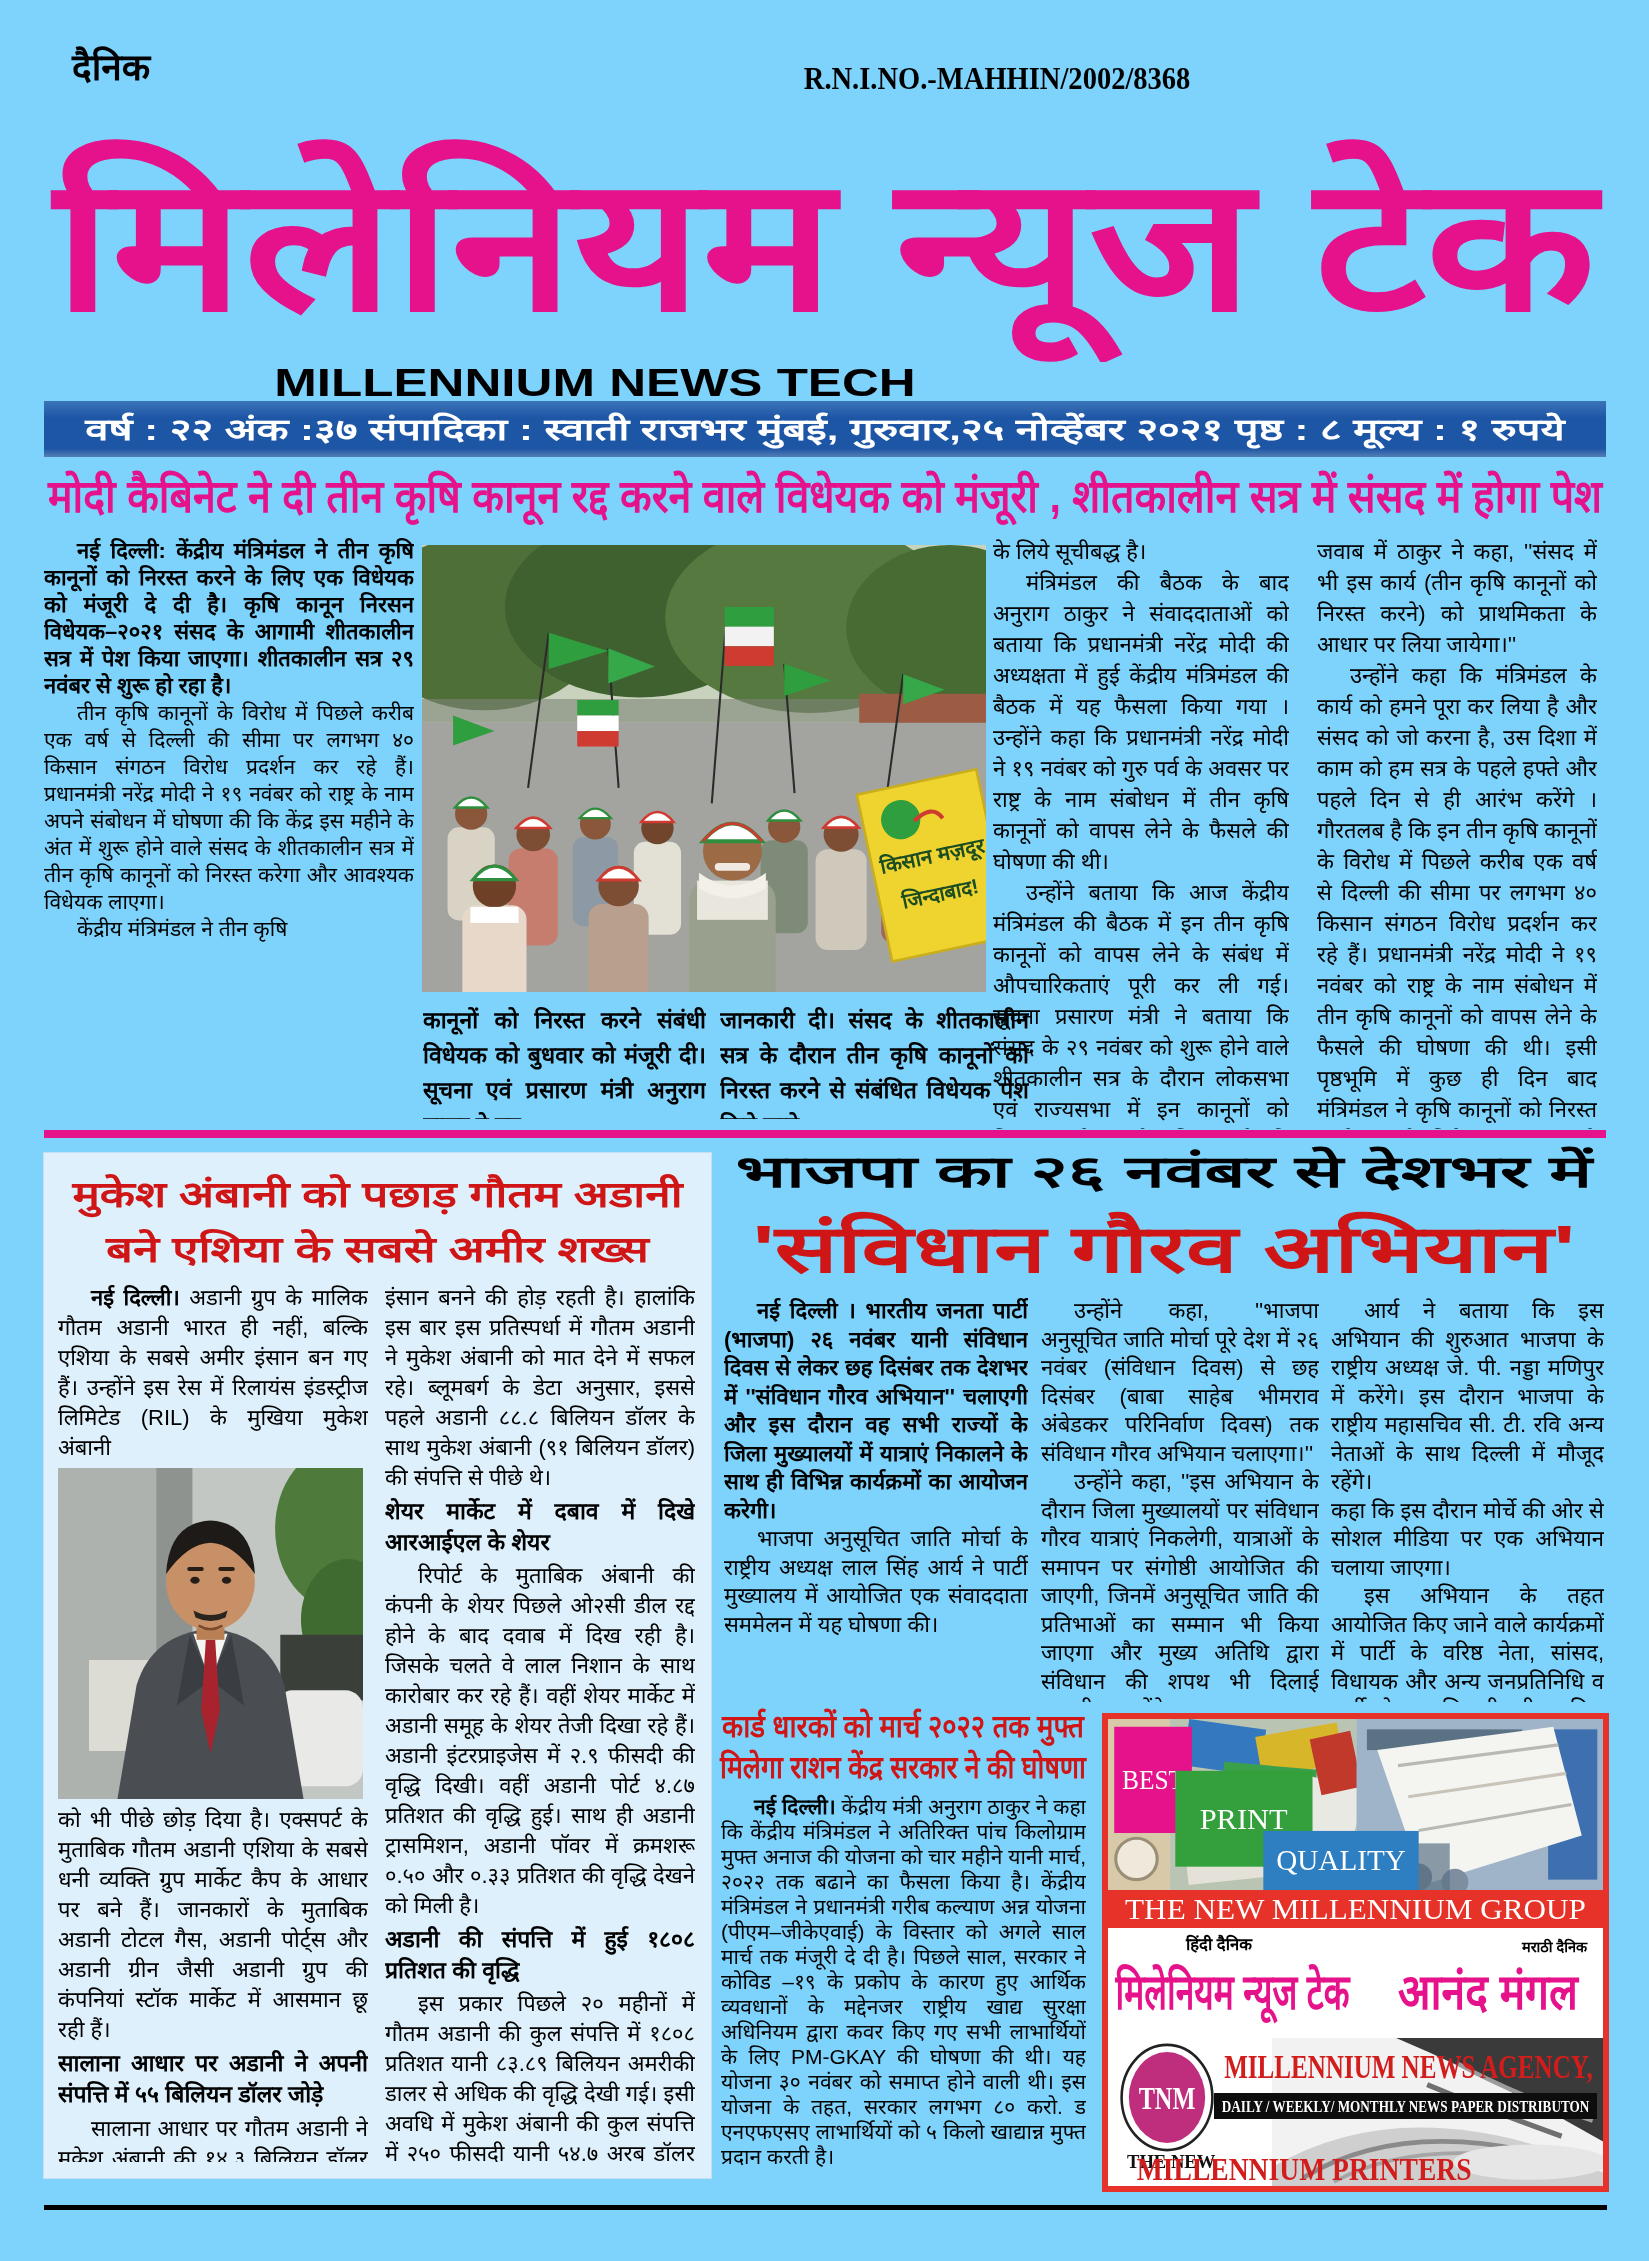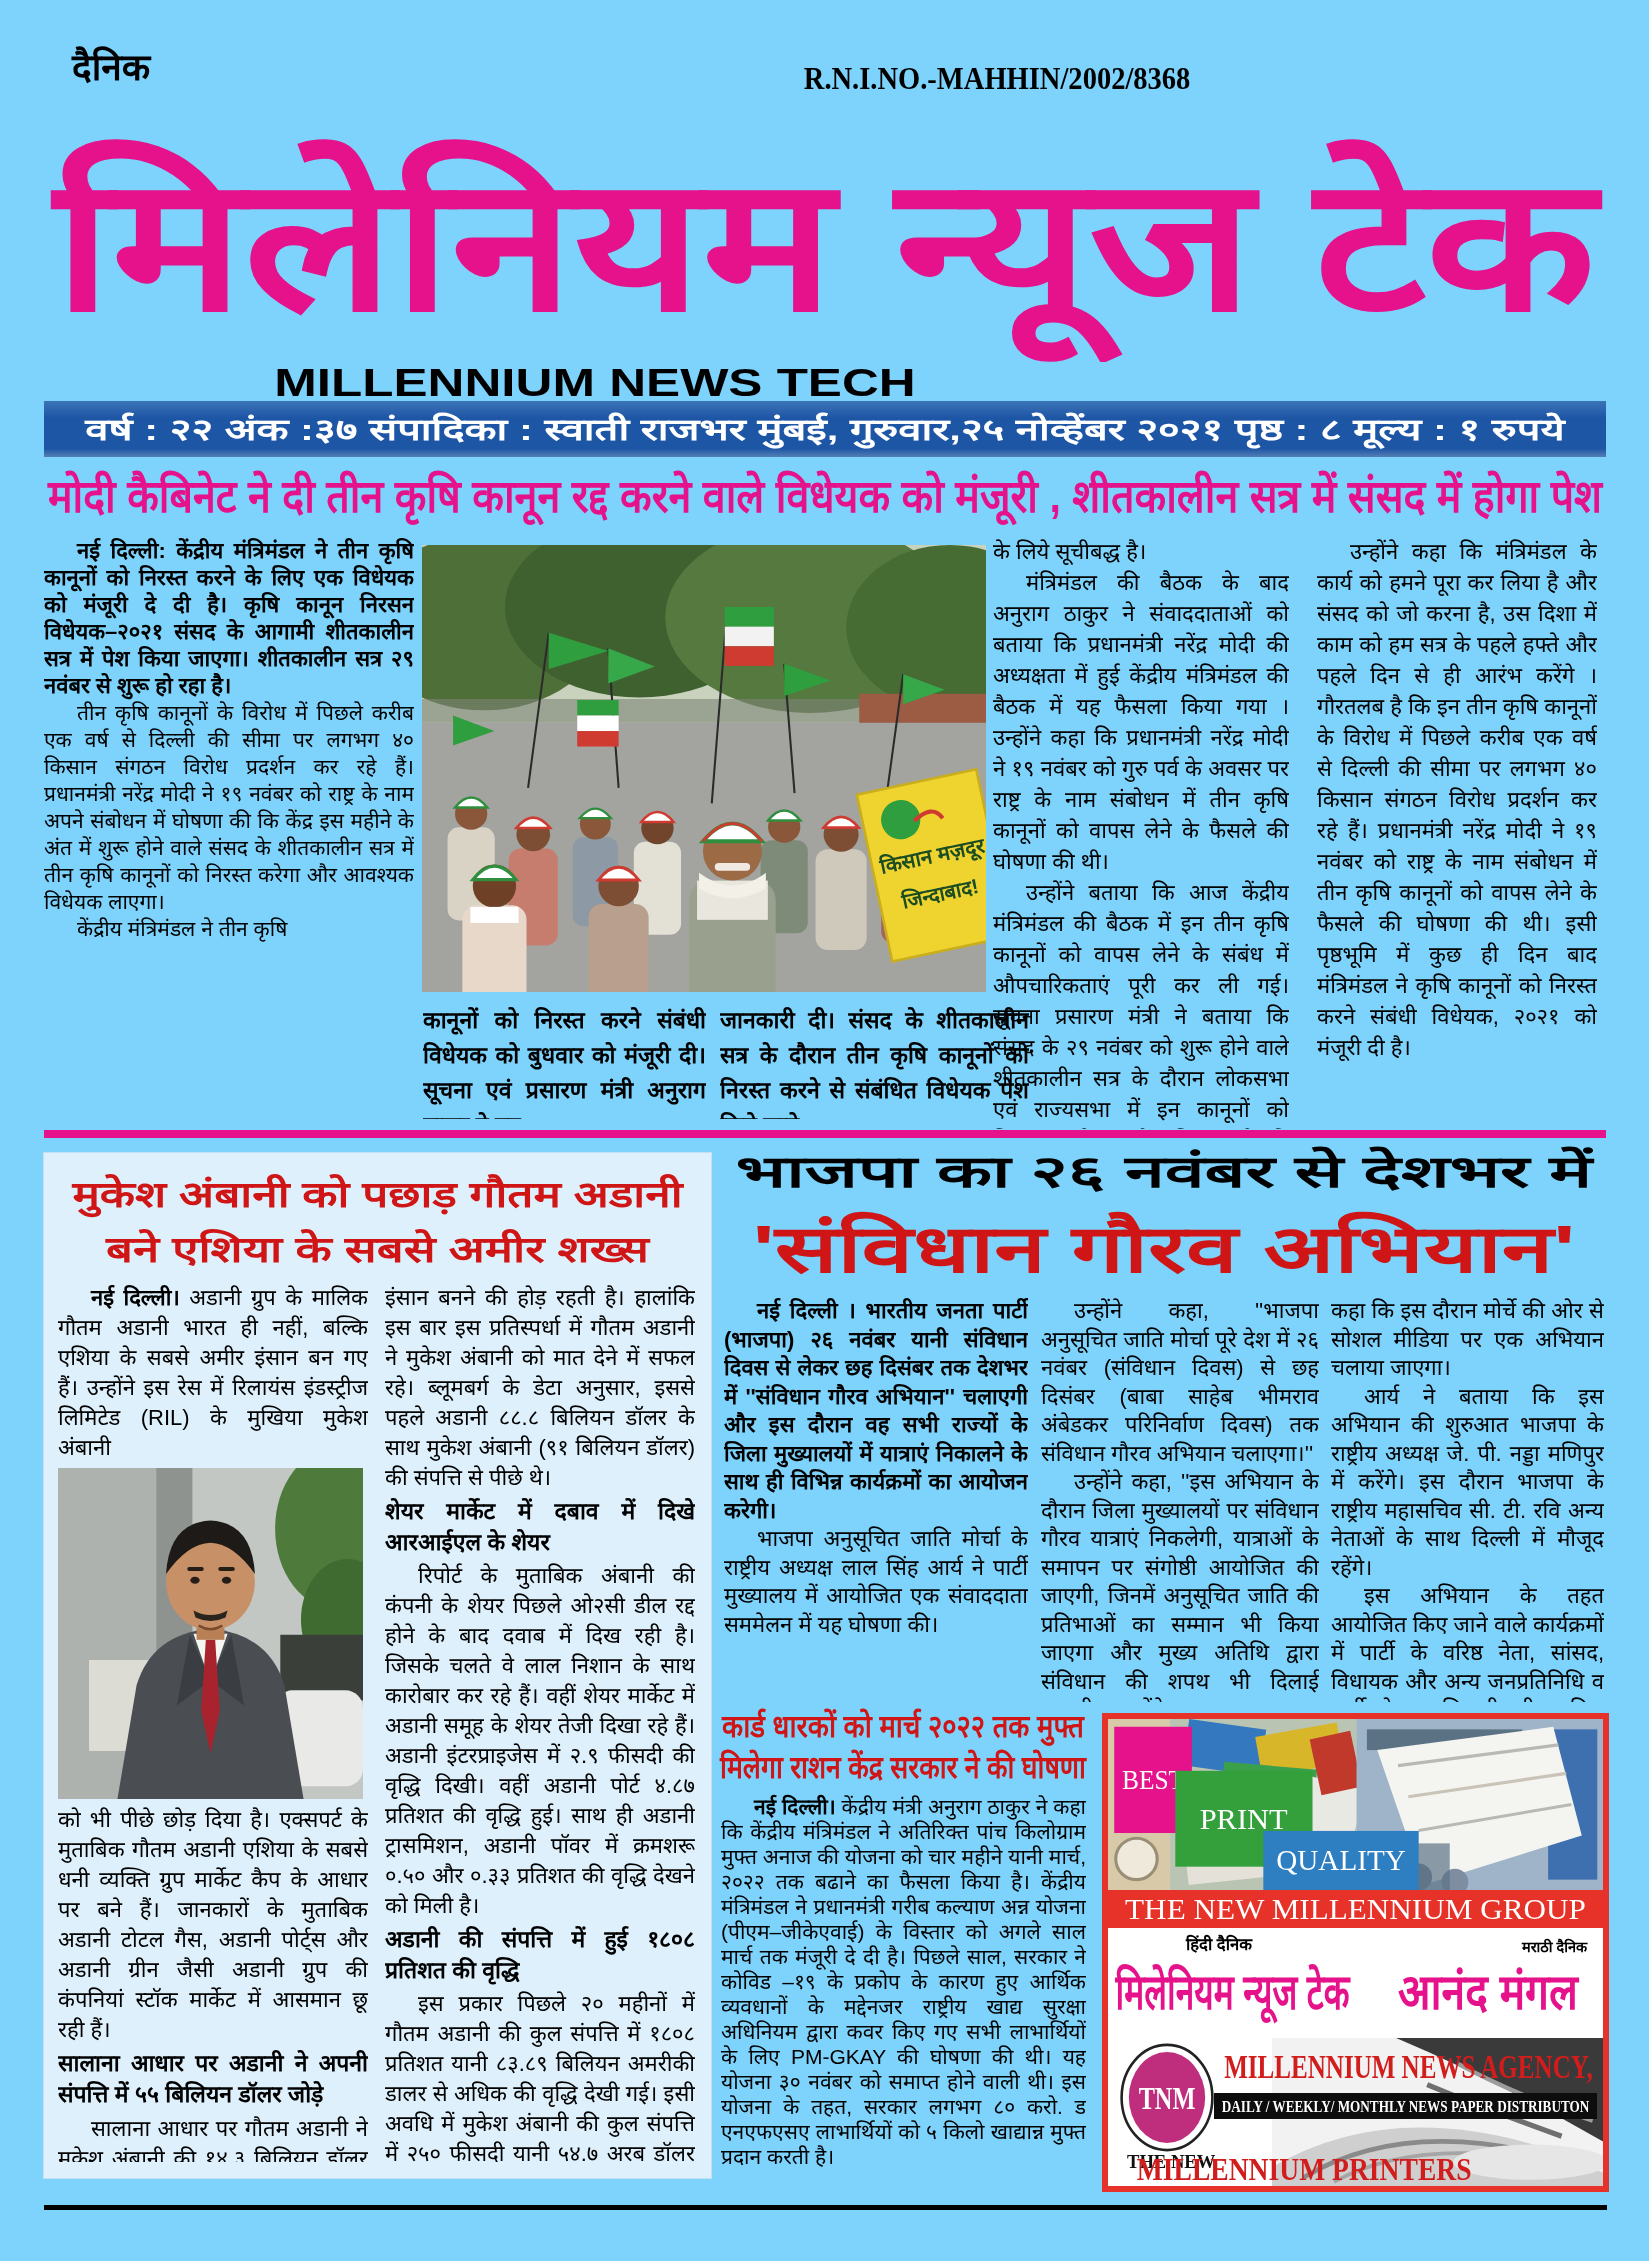--- a/index.html
+++ b/index.html
@@ -222,20 +222,21 @@
   <div class="photo-caption" id="caption-left">कानूनों को निरस्त करने संबंधी विधेयक को बुधवार को मंजूरी दी। सूचना एवं प्रसारण मंत्री अनुराग ठाकुर ने यह</div>
   <div class="photo-caption" id="caption-right">जानकारी दी। संसद के शीतकालीन सत्र के दौरान तीन कृषि कानूनों को निरस्त करने से संबंधित विधेयक पेश किये जाने</div>
 
   <div class="col" id="lead-col3">
     <p class="para noindent">के लिये सूचीबद्ध है।</p>
     <p class="para">मंत्रिमंडल की बैठक के बाद अनुराग ठाकुर ने संवाददाताओं को बताया कि प्रधानमंत्री नरेंद्र मोदी की अध्यक्षता में हुई केंद्रीय मंत्रिमंडल की बैठक में यह फैसला किया गया । उन्होंने कहा कि प्रधानमंत्री नरेंद्र मोदी ने १९ नवंबर को गुरु पर्व के अवसर पर राष्ट्र के नाम संबोधन में तीन कृषि कानूनों को वापस लेने के फैसले की घोषणा की थी।</p>
     <p class="para">उन्होंने बताया कि आज केंद्रीय मंत्रिमंडल की बैठक में इन तीन कृषि कानूनों को वापस लेने के संबंध में औपचारिकताएं पूरी कर ली गई। सूचना प्रसारण मंत्री ने बताया कि संसद के २९ नवंबर को शुरू होने वाले शीतकालीन सत्र के दौरान लोकसभा एवं राज्यसभा में इन कानूनों को निरस्त करने संबंधी प्रक्रिया पूरी की जायेगी। एक सवाल के</p>
   </div>
 
   <div class="col" id="lead-col4">
+    <p class="para noindent">जवाब में ठाकुर ने कहा, ''संसद में भी इस कार्य (तीन कृषि कानूनों को निरस्त करने) को प्राथमिकता के आधार पर लिया जायेगा।''</p>
     <p class="para">उन्होंने कहा कि मंत्रिमंडल के कार्य को हमने पूरा कर लिया है और संसद को जो करना है, उस दिशा में काम को हम सत्र के पहले हफ्ते और पहले दिन से ही आरंभ करेंगे । गौरतलब है कि इन तीन कृषि कानूनों के विरोध में पिछले करीब एक वर्ष से दिल्ली की सीमा पर लगभग ४० किसान संगठन विरोध प्रदर्शन कर रहे हैं। प्रधानमंत्री नरेंद्र मोदी ने १९ नवंबर को राष्ट्र के नाम संबोधन में तीन कृषि कानूनों को वापस लेने के फैसले की घोषणा की थी। इसी पृष्ठभूमि में कुछ ही दिन बाद मंत्रिमंडल ने कृषि कानूनों को निरस्त करने संबंधी विधेयक, २०२१ को मंजूरी दी है।</p>
   </div>
 
   <div class="abs" id="pink-rule"></div>
 
   <div class="abs" id="adani-box"></div>
   <svg class="abs" id="adani-headline-svg" viewBox="0 0 1290 215" preserveAspectRatio="none">
     <text x="645" y="82" text-anchor="middle" font-size="70" font-weight="bold" fill="#cf1515" textLength="1180" lengthAdjust="spacingAndGlyphs">मुकेश अंबानी को पछाड़ गौतम अडानी</text>
     <text x="645" y="188" text-anchor="middle" font-size="70" font-weight="bold" fill="#cf1515" textLength="1050" lengthAdjust="spacingAndGlyphs">बने एशिया के सबसे अमीर शख्स</text>
   </svg>
@@ -288,22 +289,22 @@
 
   <div class="bjp-col" id="bjp-col1">
     <p class="para">नई दिल्ली । भारतीय जनता पार्टी (भाजपा) २६ नवंबर यानी संविधान दिवस से लेकर छह दिसंबर तक देशभर में ''संविधान गौरव अभियान'' चलाएगी और इस दौरान वह सभी राज्यों के जिला मुख्यालयों में यात्राएं निकालने के साथ ही विभिन्न कार्यक्रमों का आयोजन करेगी।</p>
     <p class="para regular">भाजपा अनुसूचित जाति मोर्चा के राष्ट्रीय अध्यक्ष लाल सिंह आर्य ने पार्टी मुख्यालय में आयोजित एक संवाददाता सममेलन में यह घोषणा की।</p>
   </div>
   <div class="bjp-col" id="bjp-col2">
     <p class="para">उन्होंने कहा, ''भाजपा अनुसूचित जाति मोर्चा पूरे देश में २६ नवंबर (संविधान दिवस) से छह दिसंबर (बाबा साहेब भीमराव अंबेडकर परिनिर्वाण दिवस) तक संविधान गौरव अभियान चलाएगा।''</p>
     <p class="para">उन्होंने कहा, ''इस अभियान के दौरान जिला मुख्यालयों पर संविधान गौरव यात्राएं निकलेगी, यात्राओं के समापन पर संगोष्ठी आयोजित की जाएगी, जिनमें अनुसूचित जाति की प्रतिभाओं का सम्मान भी किया जाएगा और मुख्य अतिथि द्वारा संविधान की शपथ भी दिलाई जाएगी।'' उन्होंने</p>
   </div>
   <div class="bjp-col" id="bjp-col3">
+    <p class="para">आर्य ने बताया कि इस अभियान की शुरुआत भाजपा के राष्ट्रीय अध्यक्ष जे. पी. नड्डा मणिपुर में करेंगे। इस दौरान भाजपा के राष्ट्रीय महासचिव सी. टी. रवि अन्य नेताओं के साथ दिल्ली में मौजूद रहेंगे।</p>
     <p class="para noindent">कहा कि इस दौरान मोर्चे की ओर से सोशल मीडिया पर एक अभियान चलाया जाएगा।</p>
-    <p class="para">आर्य ने बताया कि इस अभियान की शुरुआत भाजपा के राष्ट्रीय अध्यक्ष जे. पी. नड्डा मणिपुर में करेंगे। इस दौरान भाजपा के राष्ट्रीय महासचिव सी. टी. रवि अन्य नेताओं के साथ दिल्ली में मौजूद रहेंगे।</p>
     <p class="para">इस अभियान के तहत आयोजित किए जाने वाले कार्यक्रमों में पार्टी के वरिष्ठ नेता, सांसद, विधायक और अन्य जनप्रतिनिधि व पार्टी के पदाधिकारी भी शामिल होंगे।</p>
   </div>
 
   <svg class="abs" id="ration-headline-svg" viewBox="0 0 712 152" preserveAspectRatio="none">
     <text x="356" y="58" text-anchor="middle" font-size="60" font-weight="bold" fill="#cf1515" textLength="700" lengthAdjust="spacingAndGlyphs">कार्ड धारकों को मार्च २०२२ तक मुफ्त</text>
     <text x="356" y="136" text-anchor="middle" font-size="60" font-weight="bold" fill="#cf1515" textLength="708" lengthAdjust="spacingAndGlyphs">मिलेगा राशन केंद्र सरकार ने की घोषणा</text>
   </svg>
   <div class="abs" id="ration-body">
     <p class="para"><span class="lead-in">नई दिल्ली।</span> <span>केंद्रीय मंत्री अनुराग ठाकुर ने कहा कि केंद्रीय मंत्रिमंडल ने अतिरिक्त पांच किलोग्राम मुफ्त अनाज की योजना को चार महीने यानी मार्च, २०२२ तक बढाने का फैसला किया है। केंद्रीय मंत्रिमंडल ने प्रधानमंत्री गरीब कल्याण अन्न योजना (पीएम–जीकेएवाई) के विस्तार को अगले साल मार्च तक मंजूरी दे दी है। पिछले साल, सरकार ने कोविड –१९ के प्रकोप के कारण हुए आर्थिक व्यवधानों के मद्देनजर राष्ट्रीय खाद्य सुरक्षा अधिनियम द्वारा कवर किए गए सभी लाभार्थियों के लिए PM-GKAY की घोषणा की थी। यह योजना ३० नवंबर को समाप्त होने वाली थी। इस योजना के तहत, सरकार लगभग ८० करो. ड एनएफएसए लाभार्थियों को ५ किलो खाद्यान्न मुफ्त प्रदान करती है।</span></p>
   </div>

